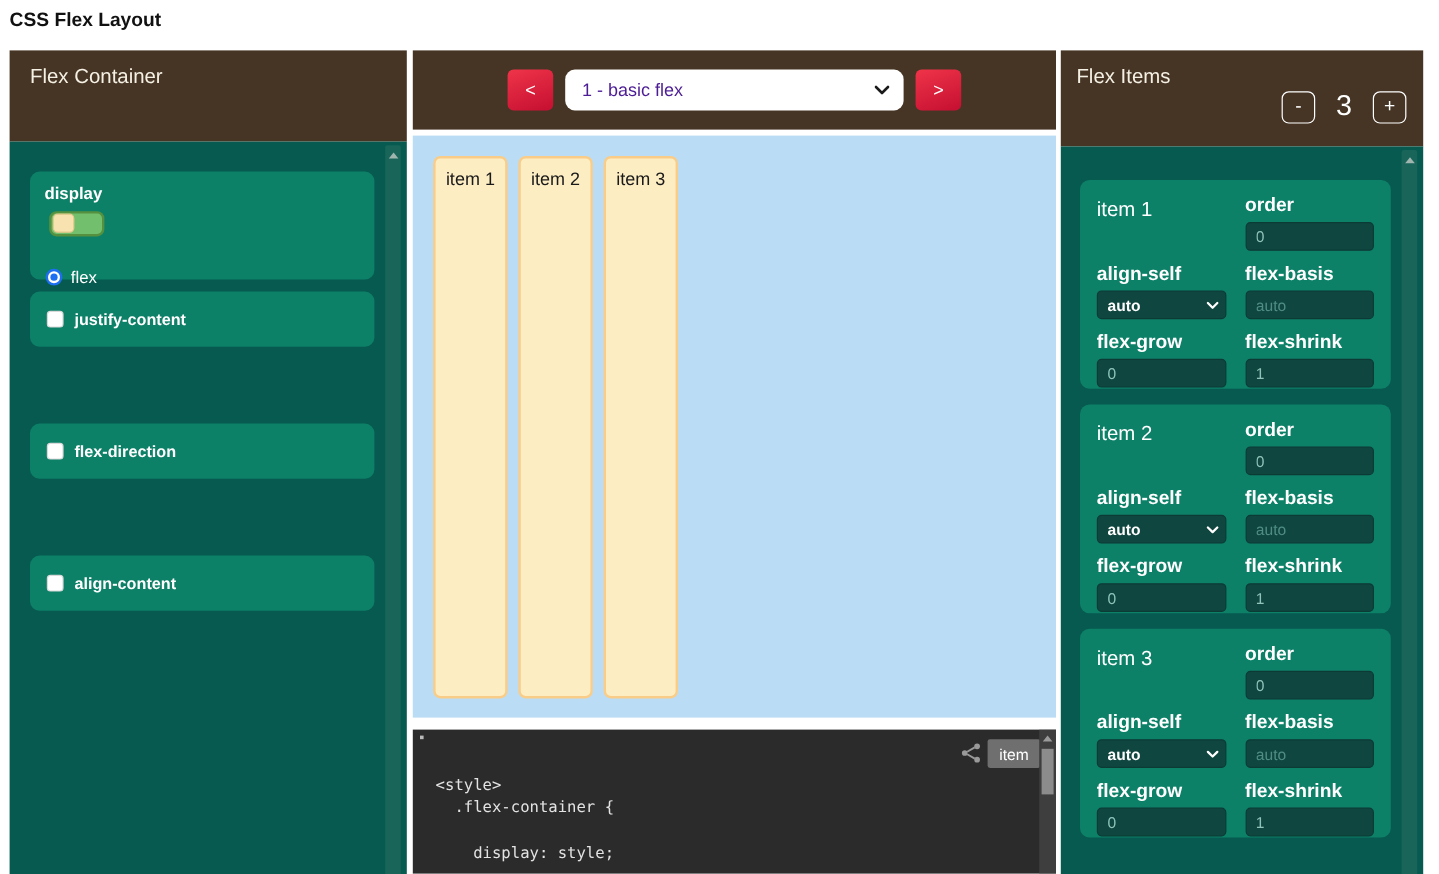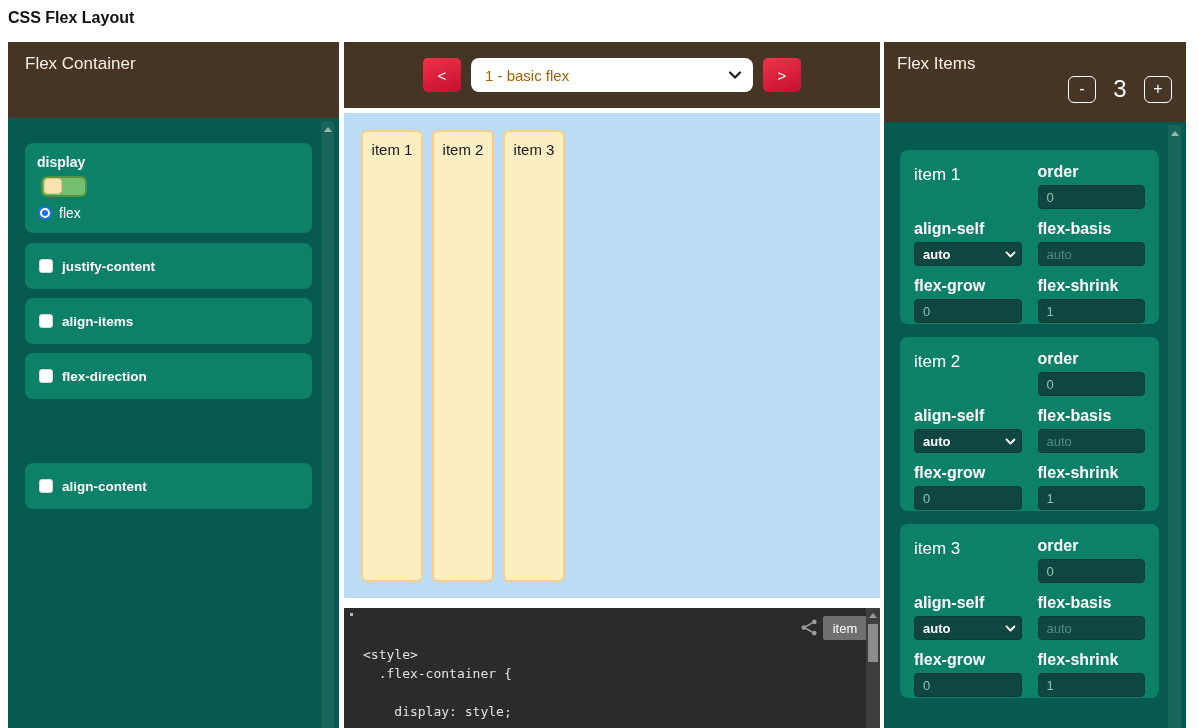--- a/index.html
+++ b/index.html
@@ -17,21 +17,21 @@
   .left-panel .panel-header { height:76px; padding:12px 0 0 17px; font-size:17px; }
   .left-panel .panel-body { height:620px; }
 
   .display-card { position:absolute; left:17px; top:25px; width:287px; height:90px;
     background:#0d8068; border-radius:8px; padding:10px 12px; }
   .display-label { color:#fff; font-size:14px; font-weight:bold; }
   .toggle { position:absolute; left:16px; top:33px; width:46px; height:21px;
     background:#72bf6d; border:2px solid #55913f; border-radius:6px; cursor:pointer; }
   .toggle-knob { position:absolute; left:1px; top:0px; width:18px; height:16px;
     background:#f8e3b0; border:1px solid #e6c98c; border-radius:4px; }
-  .radio-row { position:absolute; left:13px; top:62px; display:flex; align-items:center; gap:7px; }
+  .radio-row { position:absolute; left:13px; top:80px; display:flex; align-items:center; gap:7px; }
   .radio { width:14px; height:14px; border-radius:50%; background:#fff; border:2px solid #1d6ff2; position:relative; }
   .radio::after { content:""; position:absolute; inset:2px; border-radius:50%; background:#1d6ff2; }
   .radio-label { color:#fff; font-size:14px; }
 
   .prop-card { position:absolute; left:17px; width:287px; height:46px;
     background:#0d8068; border-radius:8px; padding:11px 14px;
     display:flex; align-items:center; gap:9px; }
   .checkbox { width:14px; height:14px; background:#fff; border-radius:3px; border:1px solid #d9d9d9; flex:0 0 auto; cursor:pointer; }
   .prop-label { color:#fff; font-size:13.5px; font-weight:bold; }
 
@@ -42,21 +42,21 @@
     border-left:4px solid transparent; border-right:4px solid transparent;
     border-bottom:5px solid #9fb5ae; }
 
   
   .preview-header { position:absolute; left:344px; top:42px; width:536px; height:66px;
     background:#463525; display:flex; align-items:center; justify-content:center; gap:10px; }
   .nav-btn { width:38px; height:34px; border:none; border-radius:5px; color:#fff; font-size:15px;
     background:linear-gradient(160deg,#ef3449,#c50f31); cursor:pointer; }
   .example-select-wrap { position:relative; width:282px; height:34px; }
   .example-select { width:100%; height:100%; border:none; border-radius:8px; background:#fff;
-    padding:0 27px 0 14px; font-size:15px; color:#a16207; appearance:none; -webkit-appearance:none;
+    padding:0 27px 0 14px; font-size:15px; color:#4c1d95; appearance:none; -webkit-appearance:none;
     font-family:"Liberation Sans", sans-serif; cursor:pointer; }
   .example-select-wrap svg { position:absolute; right:11px; top:10px; pointer-events:none; }
 
   
   .flex-preview { position:absolute; left:344px; top:113px; width:536px; height:485px;
     background:#badcf5; padding:17px; display:flex; align-items:flex-start; }
   .flex-preview-item { width:62px; height:452px; margin-right:9px;
     background:#fdedc3; border:2px solid #f9cd88; border-radius:6px;
     text-align:center; padding-top:9px; font-size:15px; color:#1a1a1a; }
 
@@ -117,24 +117,20 @@
       <div class="radio-row">
         <span class="radio"></span>
         <span class="radio-label">flex</span>
       </div>
     </div>
 
     <div class="prop-card" style="top:125px">
       <span class="checkbox"></span>
       <span class="prop-label">justify-content</span>
     </div>
-    <div class="prop-card" style="top:180px">
-      <span class="checkbox"></span>
-      <span class="prop-label">align-items</span>
-    </div>
     <div class="prop-card" style="top:235px">
       <span class="checkbox"></span>
       <span class="prop-label">flex-direction</span>
     </div>
     <div class="prop-card" style="top:345px">
       <span class="checkbox"></span>
       <span class="prop-label">align-content</span>
     </div>
 
     <div class="teal-scrollbar">

